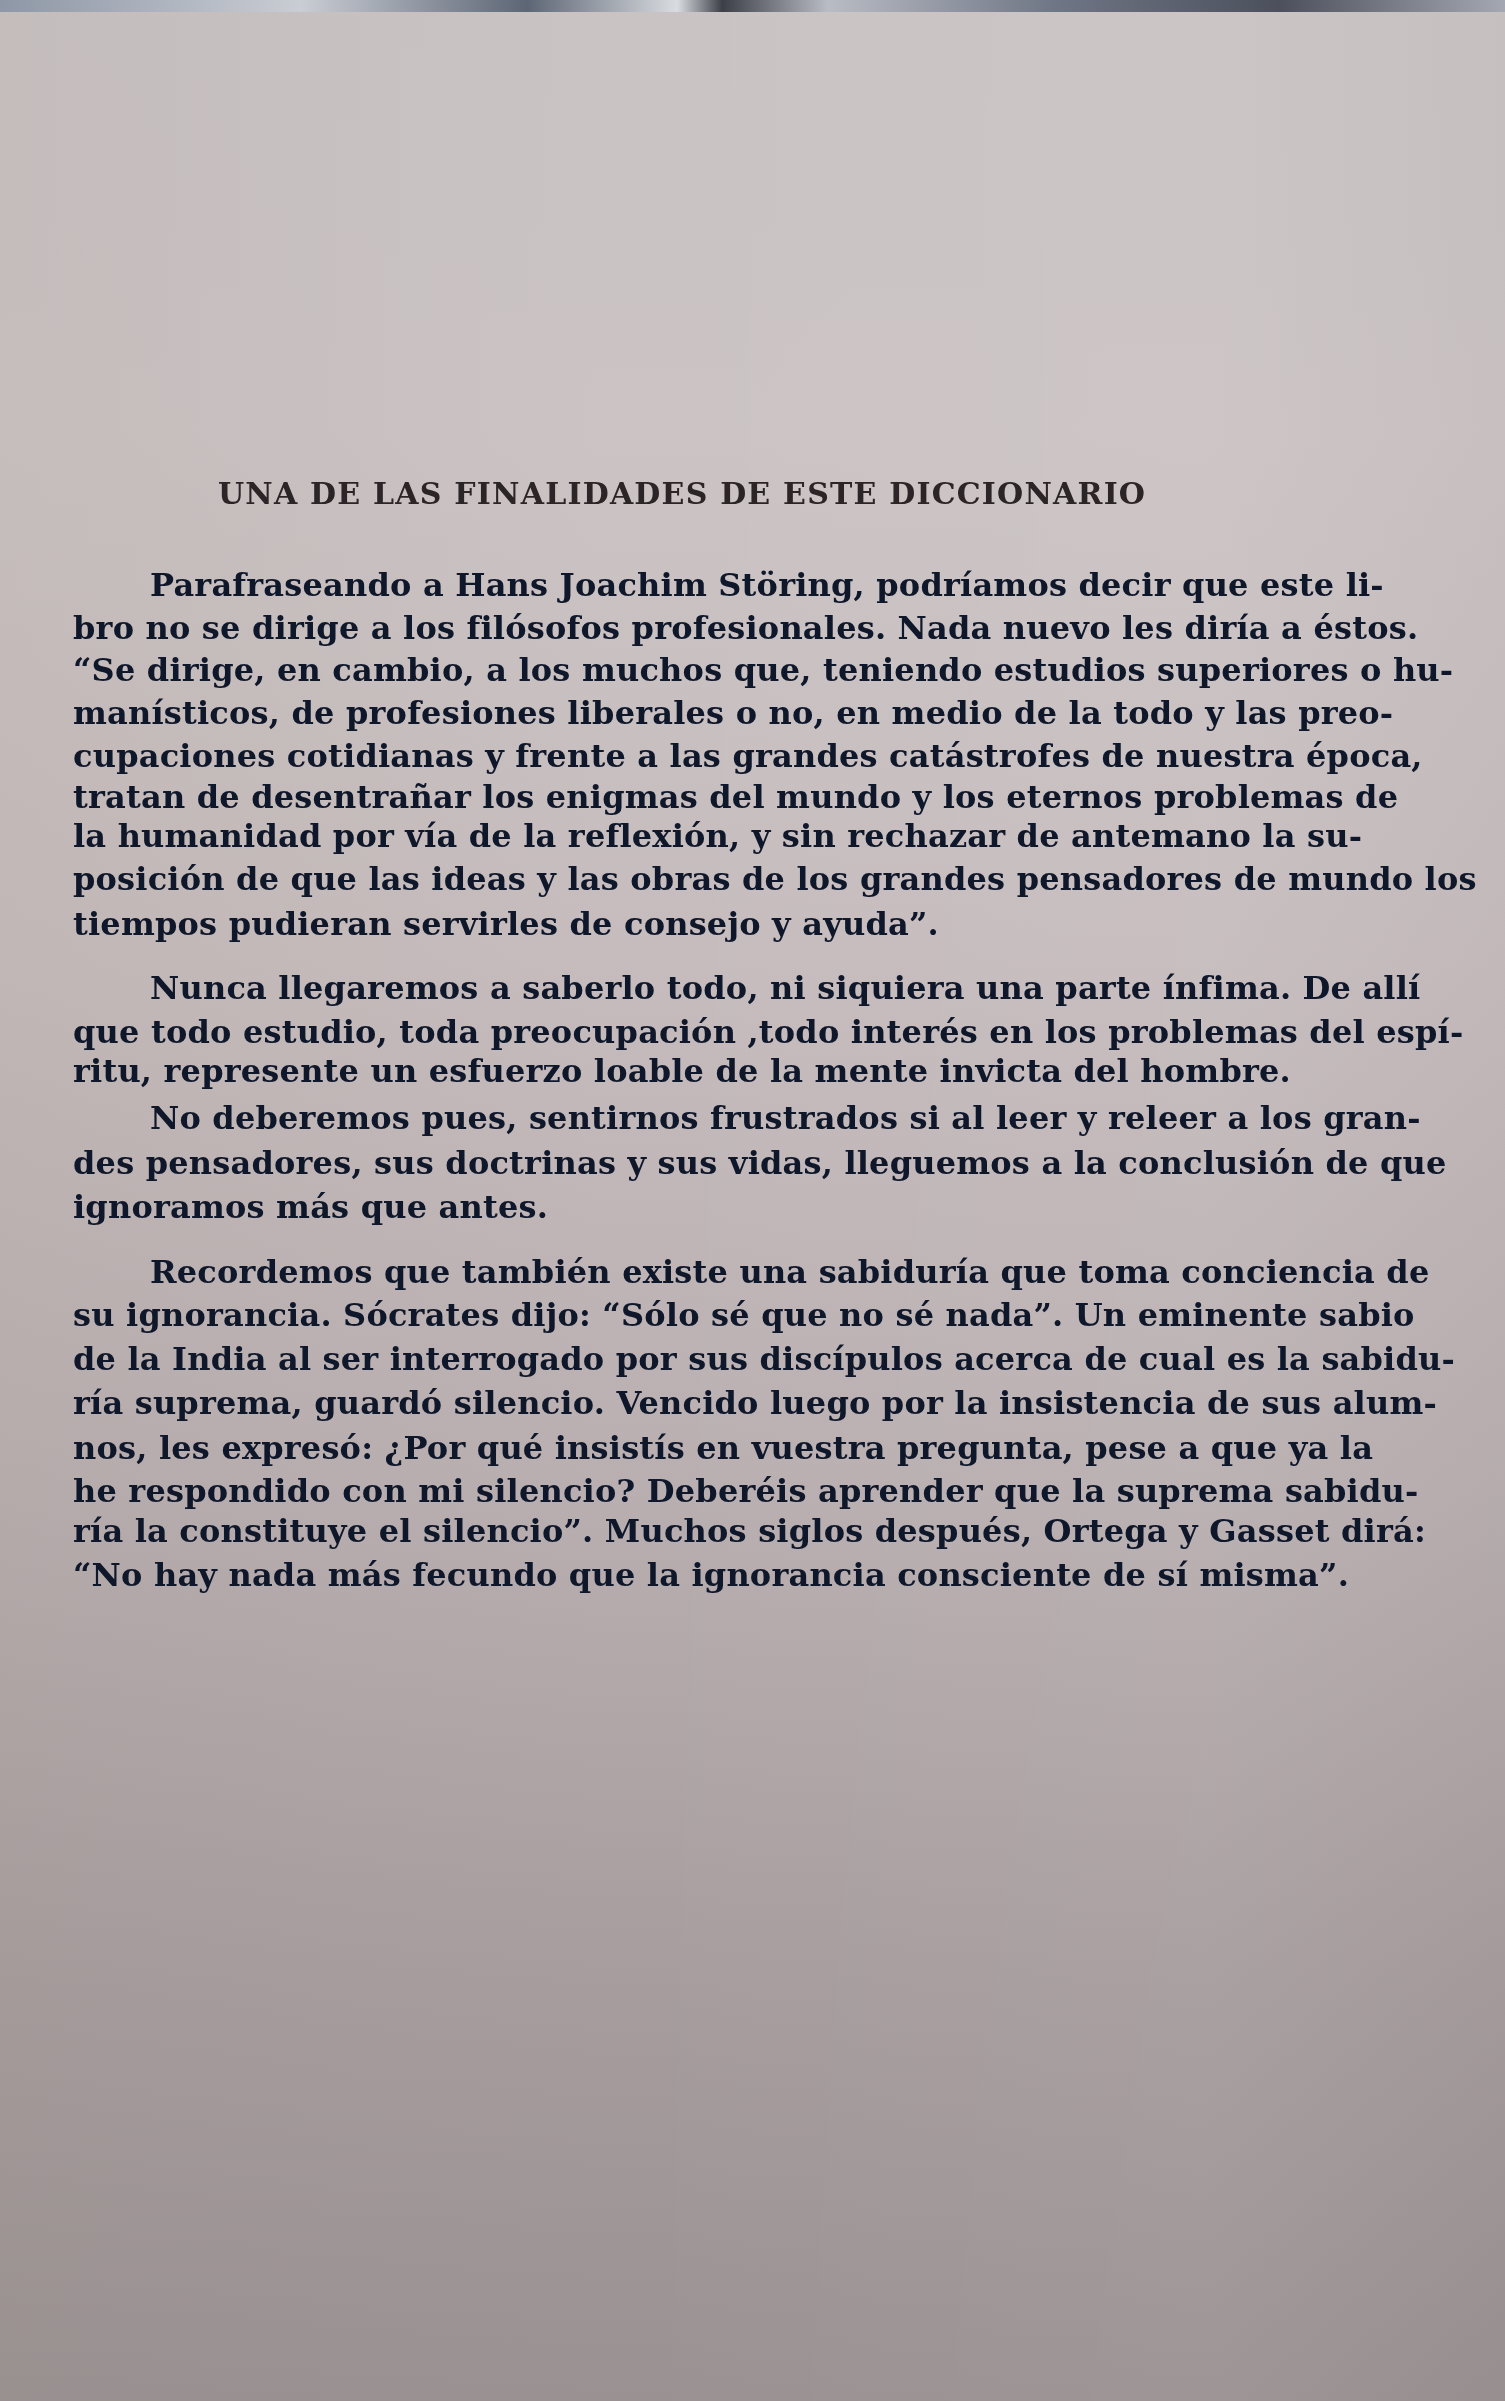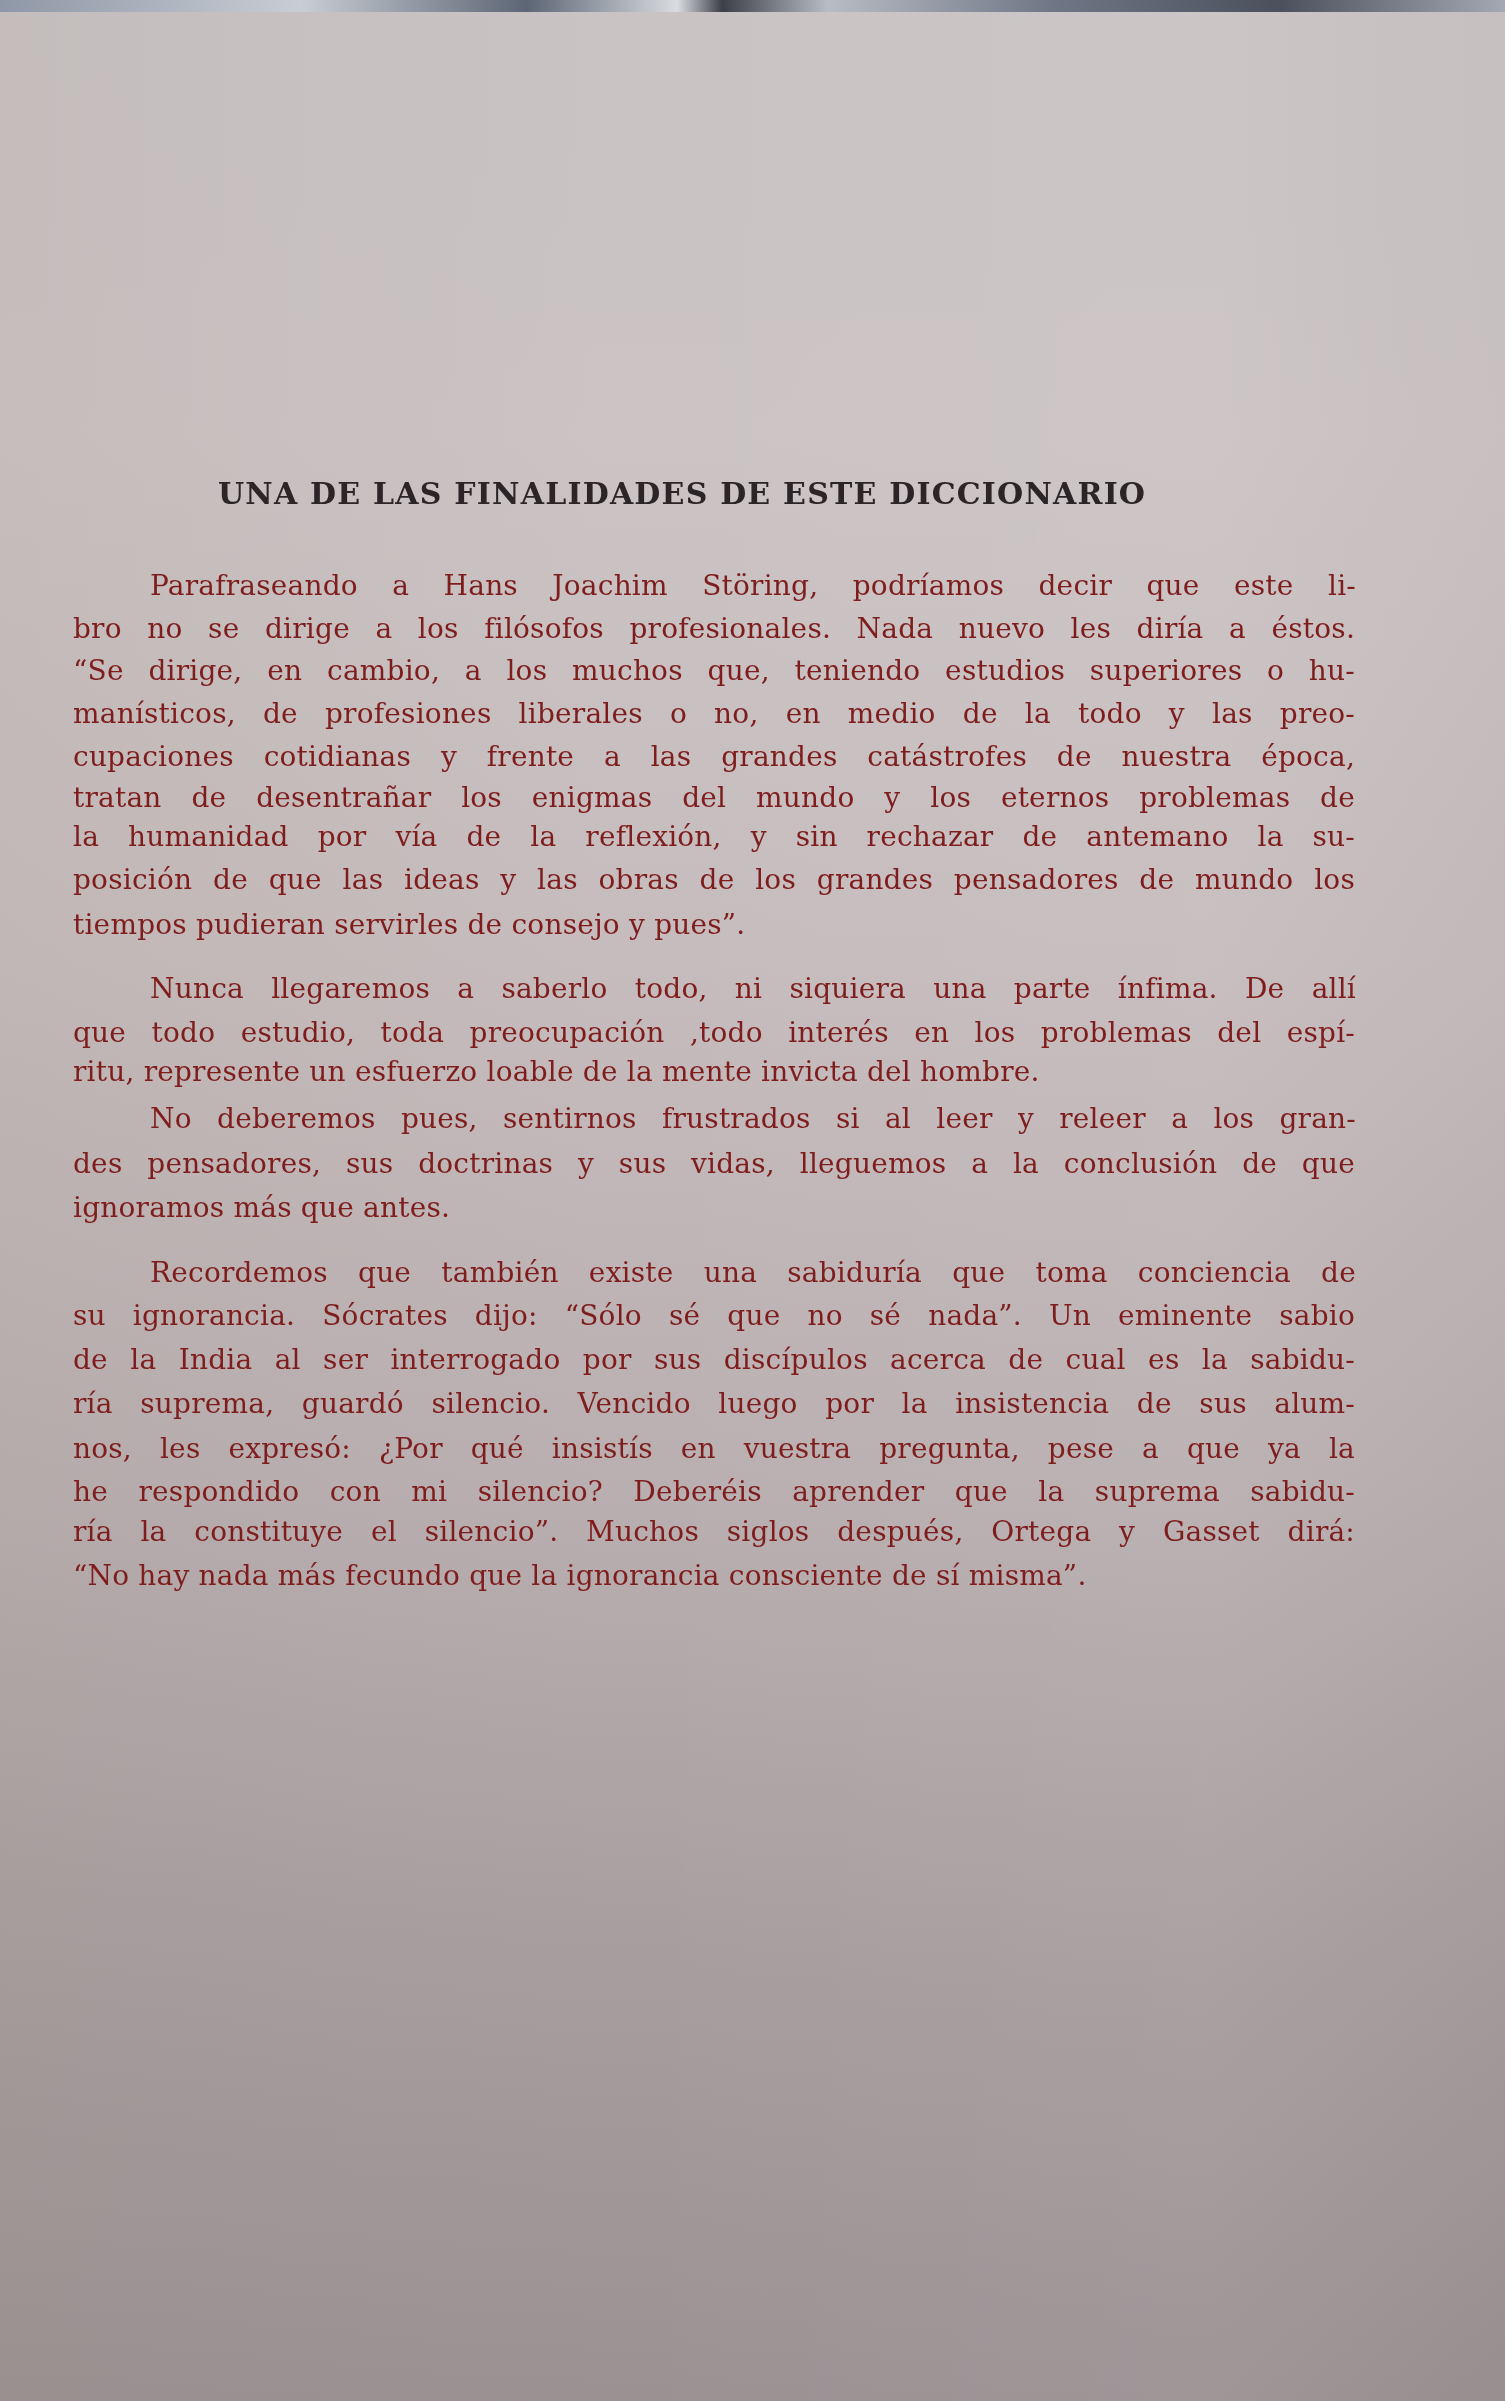--- a/index.html
+++ b/index.html
@@ -41,27 +41,28 @@
     font-size: 30px;
     font-weight: bold;
     letter-spacing: 1.2px;
     white-space: nowrap;
     color: #2b2527;
   }
   .line {
     position: absolute;
     left: 73px;
     width: 1282px;
-    font-size: 28px;
+    font-size: 32px;
     line-height: 33px;
     white-space: nowrap;
     text-align: justify;
     text-align-last: justify;
-    color: #7f1d1d;
+    color: #0f172a;
     letter-spacing: 0.2px;
+    font-weight: bold;
   }
   .line.indent { left: 150px; width: 1206px; }
   .line.last { text-align-last: left; }
 </style>
 </head>
 <body>
 
 <div class="top-edge"></div>
 <div class="left-shade"></div>
 
@@ -70,21 +71,21 @@
 
   <div>
     <div class="line indent" style="top:569px">Parafraseando a Hans Joachim Störing, podríamos decir que este li-</div>
     <div class="line" style="top:612px">bro no se dirige a los filósofos profesionales. Nada nuevo les diría a éstos.</div>
     <div class="line" style="top:654px">“Se dirige, en cambio, a los muchos que, teniendo estudios superiores o hu-</div>
     <div class="line" style="top:697px">manísticos, de profesiones liberales o no, en medio de la todo y las preo-</div>
     <div class="line" style="top:740px">cupaciones cotidianas y frente a las grandes catástrofes de nuestra época,</div>
     <div class="line" style="top:781px">tratan de desentrañar los enigmas del mundo y los eternos problemas de</div>
     <div class="line" style="top:820px">la humanidad por vía de la reflexión, y sin rechazar de antemano la su-</div>
     <div class="line" style="top:863px">posición de que las ideas y las obras de los grandes pensadores de mundo los</div>
-    <div class="line last" style="top:908px">tiempos pudieran servirles de consejo y pues”.</div>
+    <div class="line last" style="top:908px">tiempos pudieran servirles de consejo y ayuda”.</div>
   </div>
 
   <div>
     <div class="line indent" style="top:972px">Nunca llegaremos a saberlo todo, ni siquiera una parte ínfima. De allí</div>
     <div class="line" style="top:1016px">que todo estudio, toda preocupación ,todo interés en los problemas del espí-</div>
     <div class="line last" style="top:1055px">ritu, represente un esfuerzo loable de la mente invicta del hombre.</div>
   </div>
 
   <div>
     <div class="line indent" style="top:1102px">No deberemos pues, sentirnos frustrados si al leer y releer a los gran-</div>

